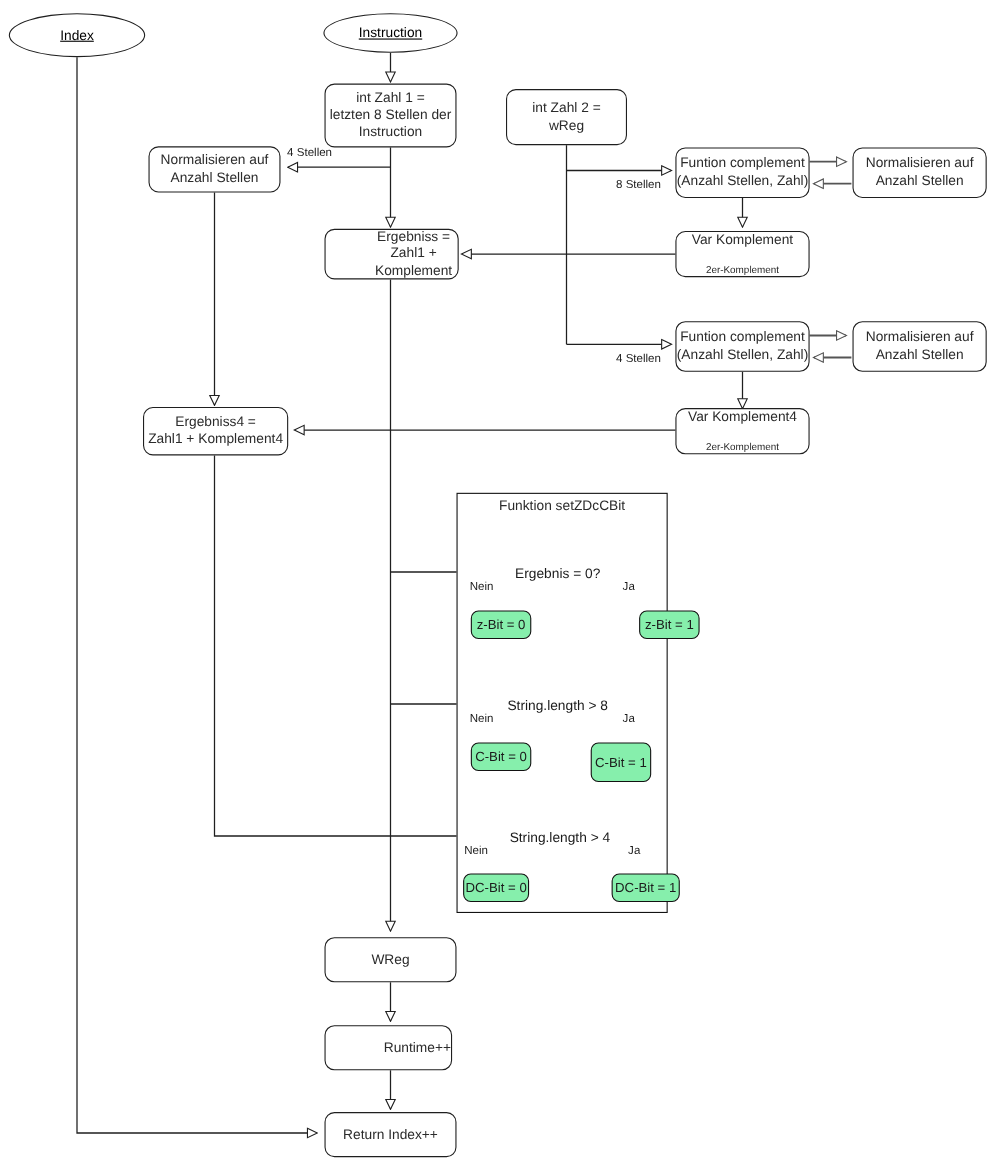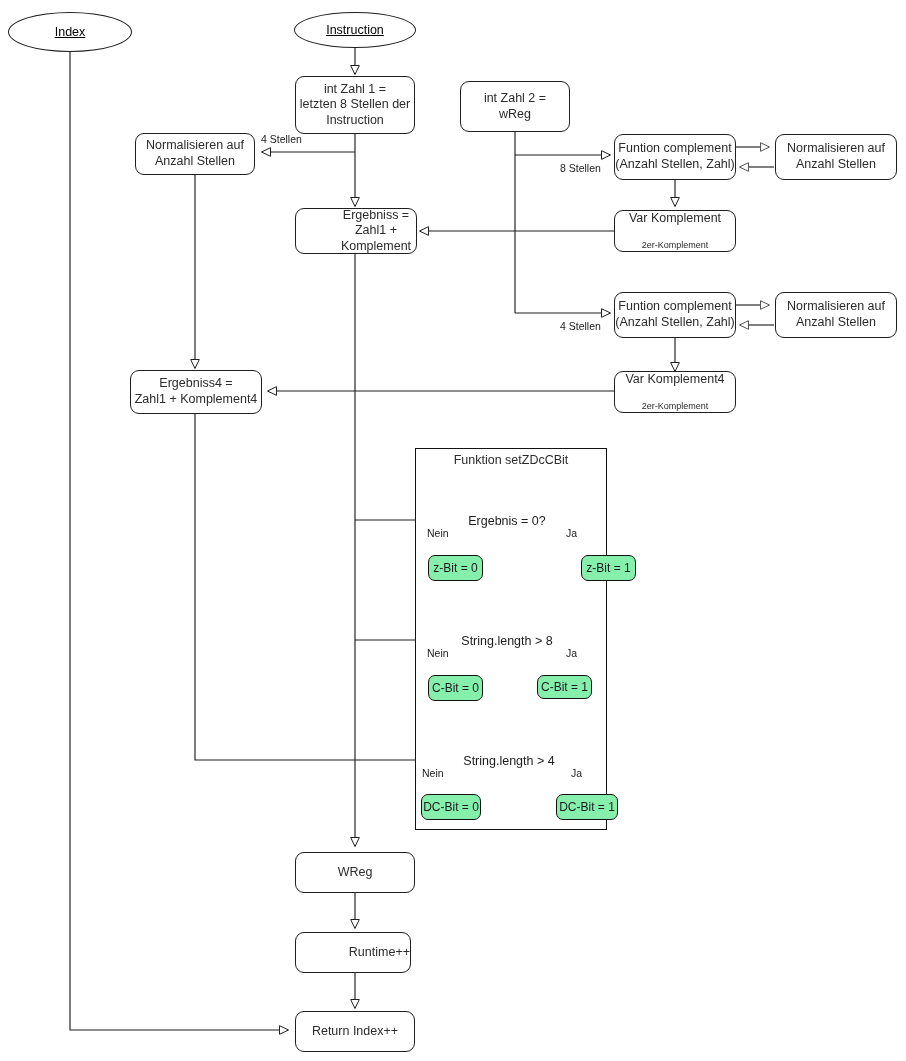--- a/index.html
+++ b/index.html
@@ -266,21 +266,21 @@
 <div class="smallbox" style="left:537px; top:555px; width:55px; height:26px;margin-left:44px;">
   <span>z-Bit = 1</span>
 </div>
 
 <div class="diamond-label" style="left:447px; top:634px; width:120px;">String.length &gt; 8</div>
 <div class="edge-label" style="left:427px; top:647px;">Nein</div>
 <div class="edge-label" style="left:566px; top:647px;">Ja</div>
 <div class="smallbox" style="left:428px; top:675px; width:55px; height:26px;">
   <span>C-Bit = 0</span>
 </div>
-<div class="smallbox" style="left:537px; top:675px; width:55px; height:24px;">
+<div class="smallbox" style="left:537px; top:675px; width:55px; height:36px;">
   <span>C-Bit = 1</span>
 </div>
 
 <div class="diamond-label" style="left:449px; top:754px; width:120px;">String.length &gt; 4</div>
 <div class="edge-label" style="left:422px; top:767px;">Nein</div>
 <div class="edge-label" style="left:571px; top:767px;">Ja</div>
 <div class="smallbox" style="left:421px; top:794px; width:60px; height:26px;">
   <span>DC-Bit = 0</span>
 </div>
 <div class="smallbox" style="left:538px; top:794px; width:62px; height:26px;margin-left:18px;">

